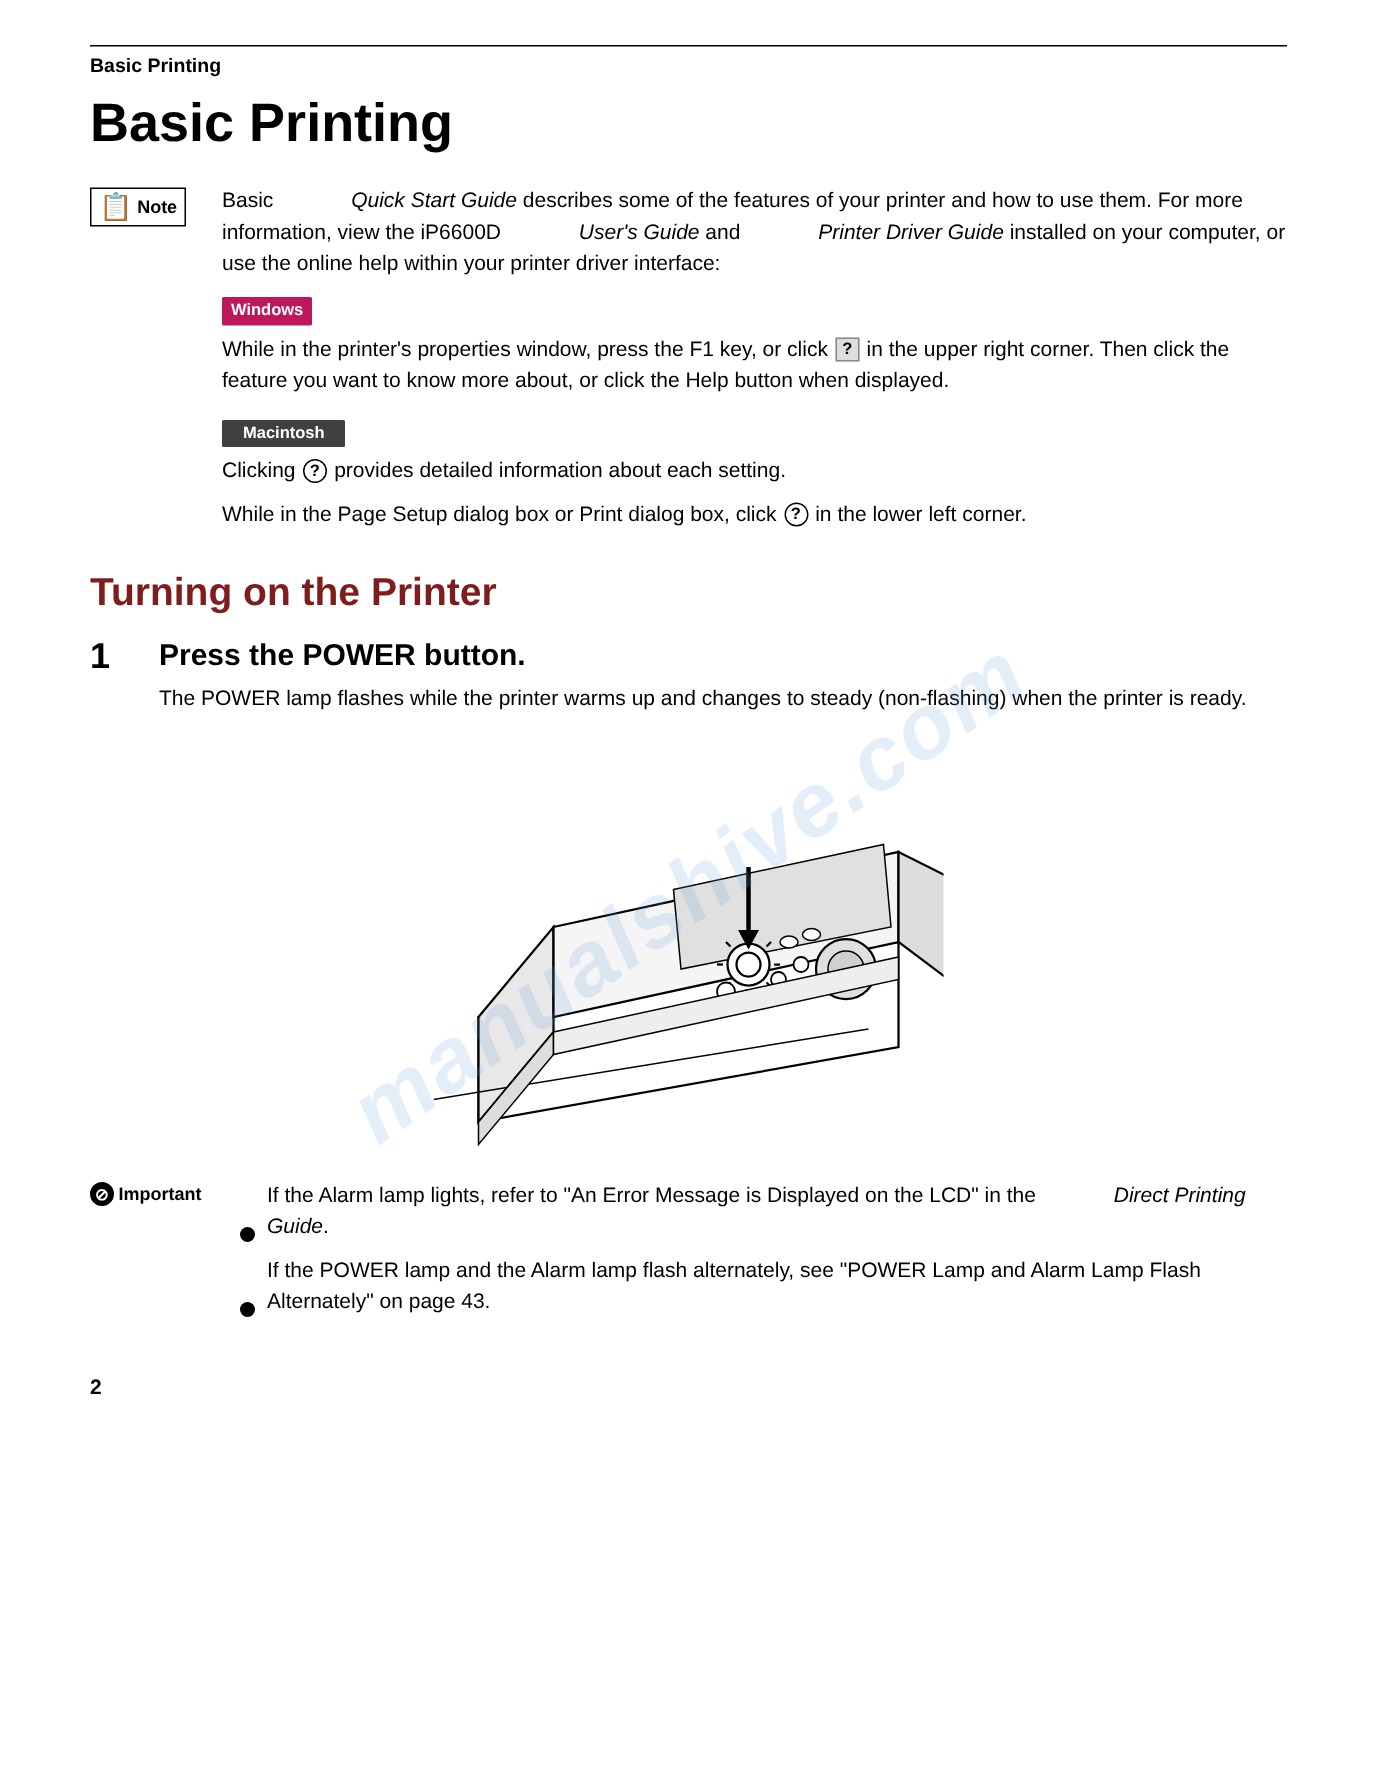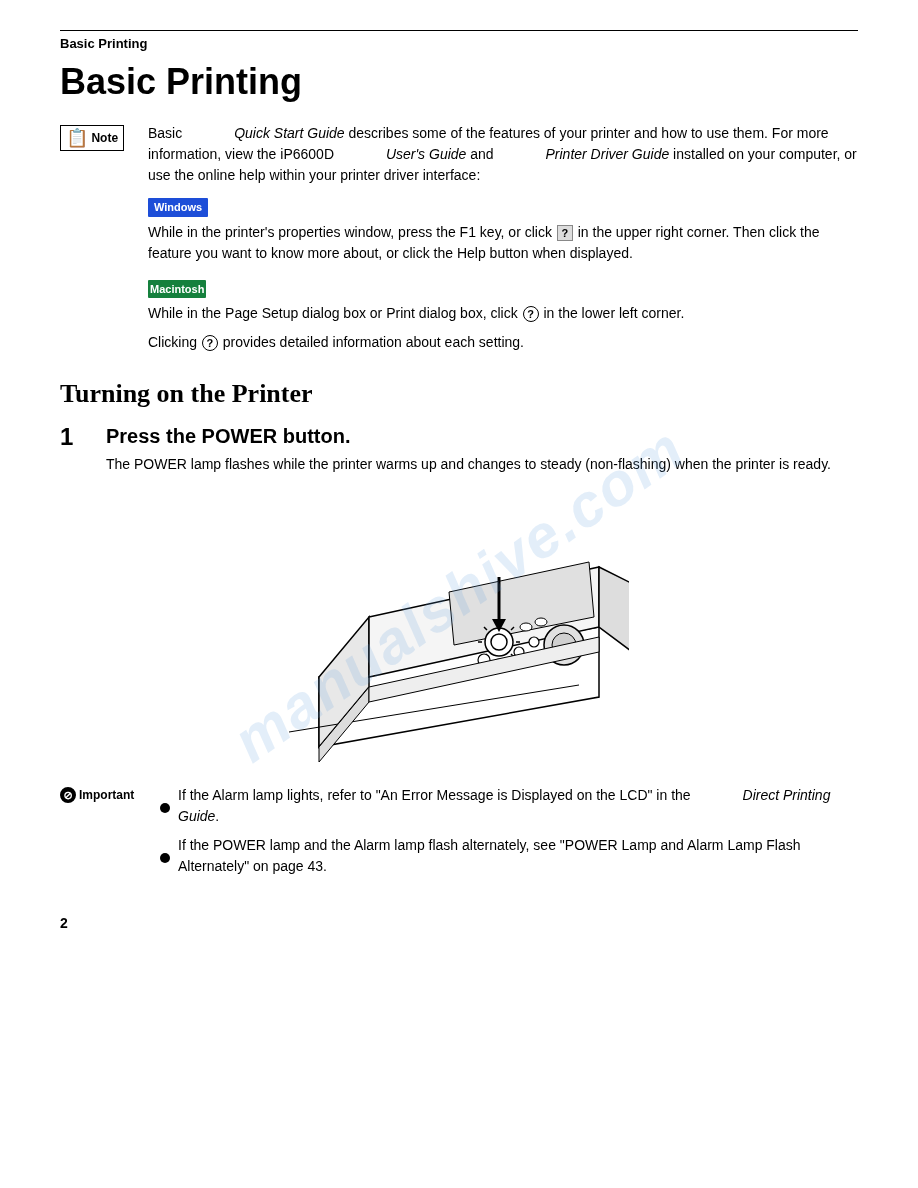--- a/index.html
+++ b/index.html
@@ -58,36 +58,36 @@
     .note-content {
       flex: 1;
       font-size: 14px;
       line-height: 1.5;
     }
     .note-content p {
       margin-bottom: 8px;
     }
     .os-badge {
       display: inline-block;
-      background: #1d4ed8;
+      background: #be185d;
       color: #fff;
       font-size: 11px;
       font-weight: bold;
       padding: 1px 6px;
       margin-bottom: 5px;
       margin-top: 4px;
       border-radius: 1px;
     }
     .os-badge-mac {
       display: inline-block;
-      background: #15803d;
+      background: #404040;
       color: #fff;
       font-size: 11px;
       font-weight: bold;
-      padding: 1px 2px;
+      padding: 1px 14px;
       margin-bottom: 5px;
       margin-top: 8px;
       border-radius: 1px;
     }
     .help-circle {
       display: inline-flex;
       align-items: center;
       justify-content: center;
       width: 16px;
       height: 16px;
@@ -109,22 +109,21 @@
       font-size: 11px;
       font-weight: bold;
       vertical-align: middle;
       margin: 0 1px;
     }
     .section-heading {
       font-size: 26px;
       font-weight: 900;
       margin-top: 10px;
       margin-bottom: 16px;
-      color: #000000;
-      font-family: Liberation Serif, serif;
+      color: #7f1d1d;
     }
     .step-block {
       display: flex;
       flex-direction: row;
       align-items: flex-start;
       margin-bottom: 12px;
     }
     .step-number {
       font-size: 24px;
       font-weight: bold;
@@ -192,21 +191,21 @@
       font-size: 14px;
       line-height: 1.5;
     }
     .important-content ul {
       list-style: none;
       padding: 0;
       margin: 0;
     }
     .important-content ul li {
       display: flex;
-      align-items: center;
+      align-items: flex-end;
       margin-bottom: 8px;
     }
     .bullet-dot {
       display: inline-block;
       width: 10px;
       height: 10px;
       background: #000;
       border-radius: 50%;
       min-width: 10px;
       margin-right: 8px;
@@ -268,24 +267,24 @@
       <span class="os-badge">Windows</span>
     </div>
     <p>
       <span>While in the printer's properties window, press the <b>F1</b> key, or click </span><span class="help-square">?</span><span> in the upper right corner. Then click the feature you want to know more about, or click the <b>Help</b> button when displayed.</span>
     </p>
 
     <div>
       <span class="os-badge os-badge-mac">Macintosh</span>
     </div>
     <p>
-      <span>While in the <b>Page Setup</b> dialog box or <b>Print</b> dialog box, click </span><span class="help-circle">?</span><span> in the lower left corner.</span>
+      <span>Clicking </span><span class="help-circle">?</span><span> provides detailed information about each setting.</span>
     </p>
     <p>
-      <span>Clicking </span><span class="help-circle">?</span><span> provides detailed information about each setting.</span>
+      <span>While in the <b>Page Setup</b> dialog box or <b>Print</b> dialog box, click </span><span class="help-circle">?</span><span> in the lower left corner.</span>
     </p>
   </div>
 </div>
 
 <div class="section-heading">Turning on the Printer</div>
 
 <div class="step-block">
   <div class="step-number">1</div>
   <div class="step-content">
     <div class="step-title">Press the POWER button.</div>

